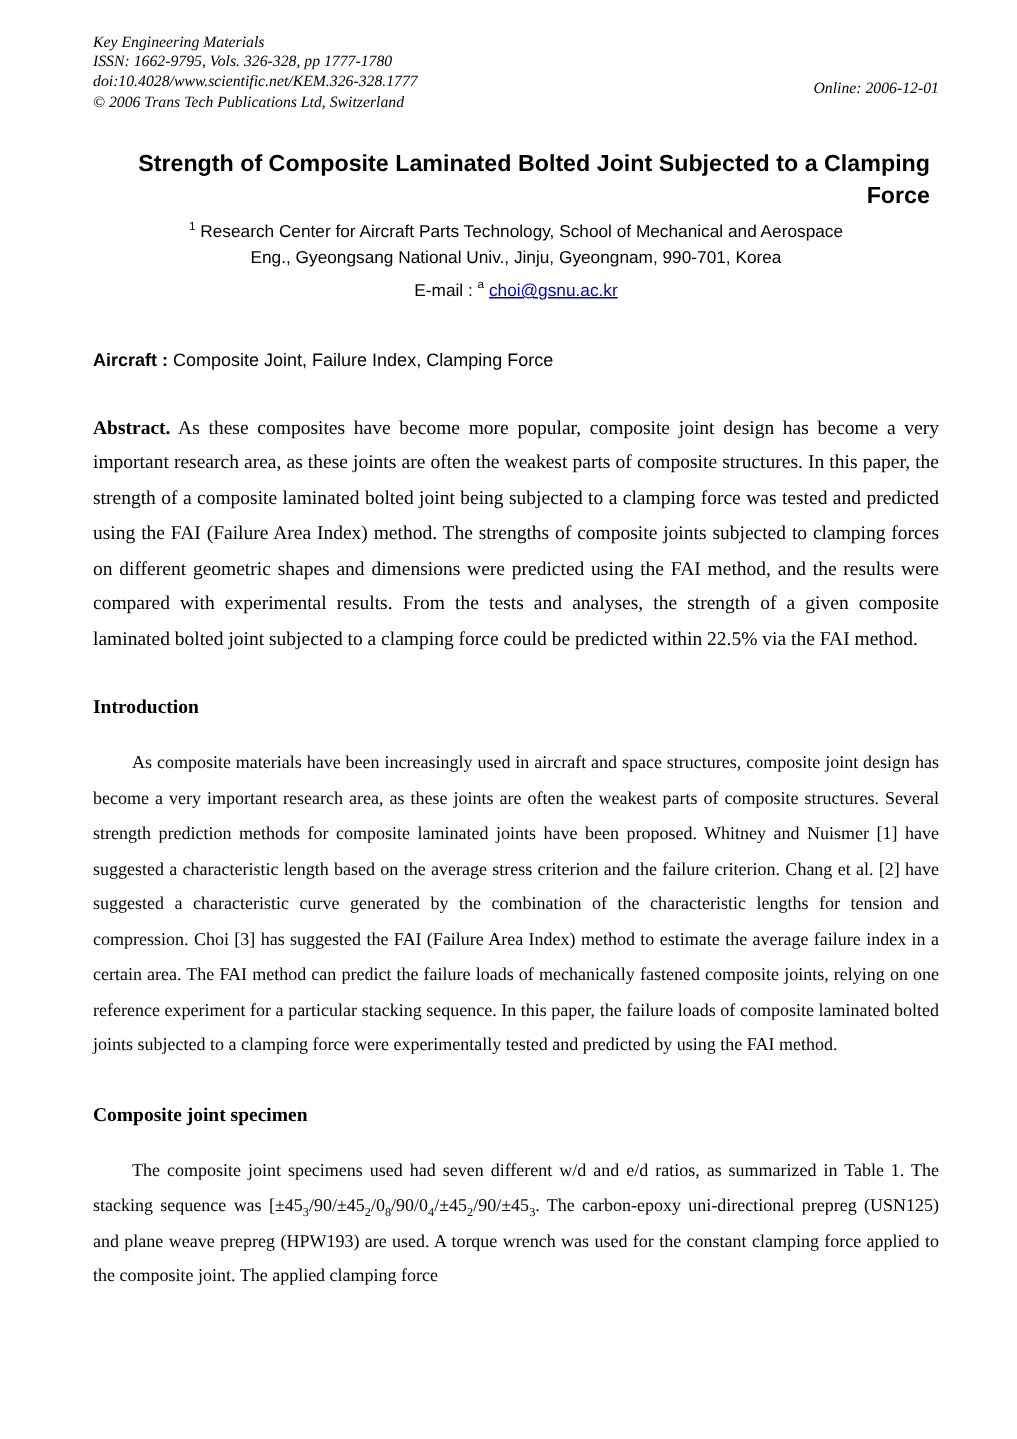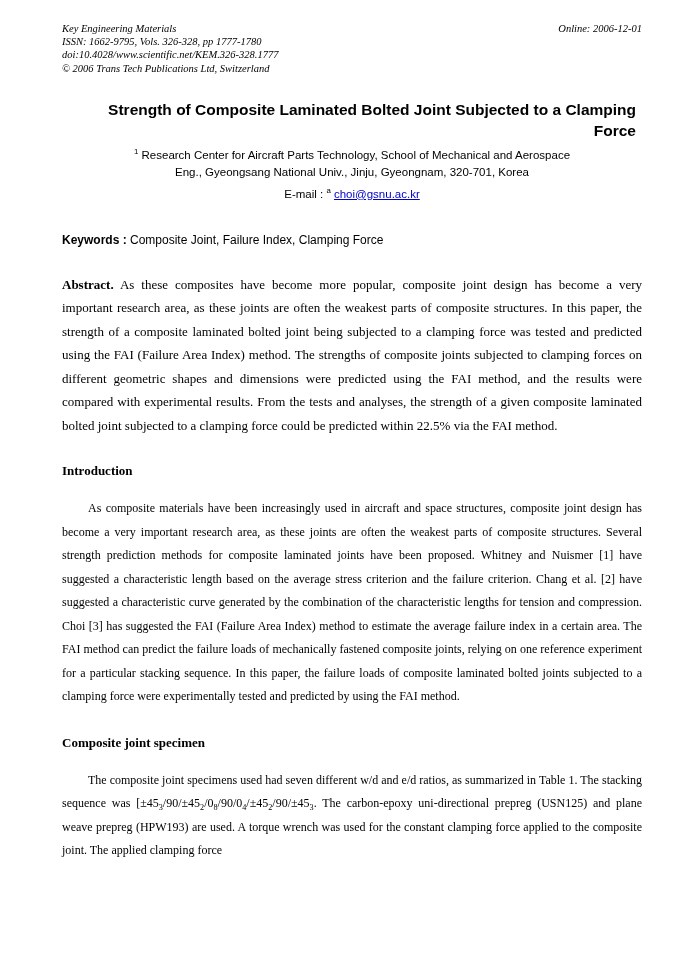--- a/index.html
+++ b/index.html
@@ -12,38 +12,39 @@
     height: 959px;
     font-family: "Liberation Serif", serif;
     color: #000000;
     overflow: hidden;
   }
   .page {
     position: relative;
     width: 678px;
     height: 769px;
     box-sizing: border-box;
-    padding: 22px 36px 0 62px;
+    padding: 22px 52px 0 62px;
   }
 
   
   .header {
     display: flex;
     justify-content: space-between;
     align-items: flex-start;
     font-style: italic;
     font-size: 10.5px;
     line-height: 13.2px;
   }
   .header-left {
     text-align: left;
   }
   .header-right {
     text-align: center;
     padding-top: 0px;
+    margin-top: 31px;
   }
   .header-left div {
     white-space: nowrap;
   }
 
   
   .title {
     font-family: "Liberation Sans", sans-serif;
     font-weight: bold;
     font-size: 15.5px;
@@ -139,29 +140,29 @@
       <div>© 2006 Trans Tech Publications Ltd, Switzerland</div>
     </div>
     <div class="header-right">Online: 2006-12-01</div>
   </div>
 
   <div class="title">Strength of Composite Laminated Bolted Joint Subjected to a Clamping Force</div>
 
 
   <div class="affil">
     <span class="affil-line"><sup>1</sup> <span>Research Center for Aircraft Parts Technology, School of Mechanical and Aerospace</span></span>
-    <span class="affil-line">Eng., Gyeongsang National Univ., Jinju, Gyeongnam, 320-701, Korea</span>
+    <span class="affil-line">Eng., Gyeongsang National Univ., Jinju, Gyeongnam, 990-701, Korea</span>
   </div>
 
   <div class="email">
     <span>E-mail : </span><sup>a</sup> <a href="#">choi@gsnu.ac.kr</a>
   </div>
 
   <div class="keywords">
-    <b>Keywords : </b><span>Composite Joint, Failure Index, Clamping Force</span>
+    <b>Aircraft : </b><span>Composite Joint, Failure Index, Clamping Force</span>
   </div>
 
   <div class="abstract">
     <span class="lead">Abstract.</span><span> As these composites have become more popular, composite joint design has become a very important research area, as these joints are often the weakest parts of composite structures. In this paper, the strength of a composite laminated bolted joint being subjected to a clamping force was tested and predicted using the FAI (Failure Area Index) method. The strengths of composite joints subjected to clamping forces on different geometric shapes and dimensions were predicted using the FAI method, and the results were compared with experimental results. From the tests and analyses, the strength of a given composite laminated bolted joint subjected to a clamping force could be predicted within 22.5% via the FAI method.</span>
   </div>
 
   <div class="section-head">Introduction</div>
   <div class="para">As composite materials have been increasingly used in aircraft and space structures, composite joint design has become a very important research area, as these joints are often the weakest parts of composite structures. Several strength prediction methods for composite laminated joints have been proposed. Whitney and Nuismer [1] have suggested a characteristic length based on the average stress criterion and the failure criterion. Chang et al. [2] have suggested a characteristic curve generated by the combination of the characteristic lengths for tension and compression. Choi [3] has suggested the FAI (Failure Area Index) method to estimate the average failure index in a certain area. The FAI method can predict the failure loads of mechanically fastened composite joints, relying on one reference experiment for a particular stacking sequence. In this paper, the failure loads of composite laminated bolted joints subjected to a clamping force were experimentally tested and predicted by using the FAI method.</div>
 
   <div class="section-head">Composite joint specimen</div>

